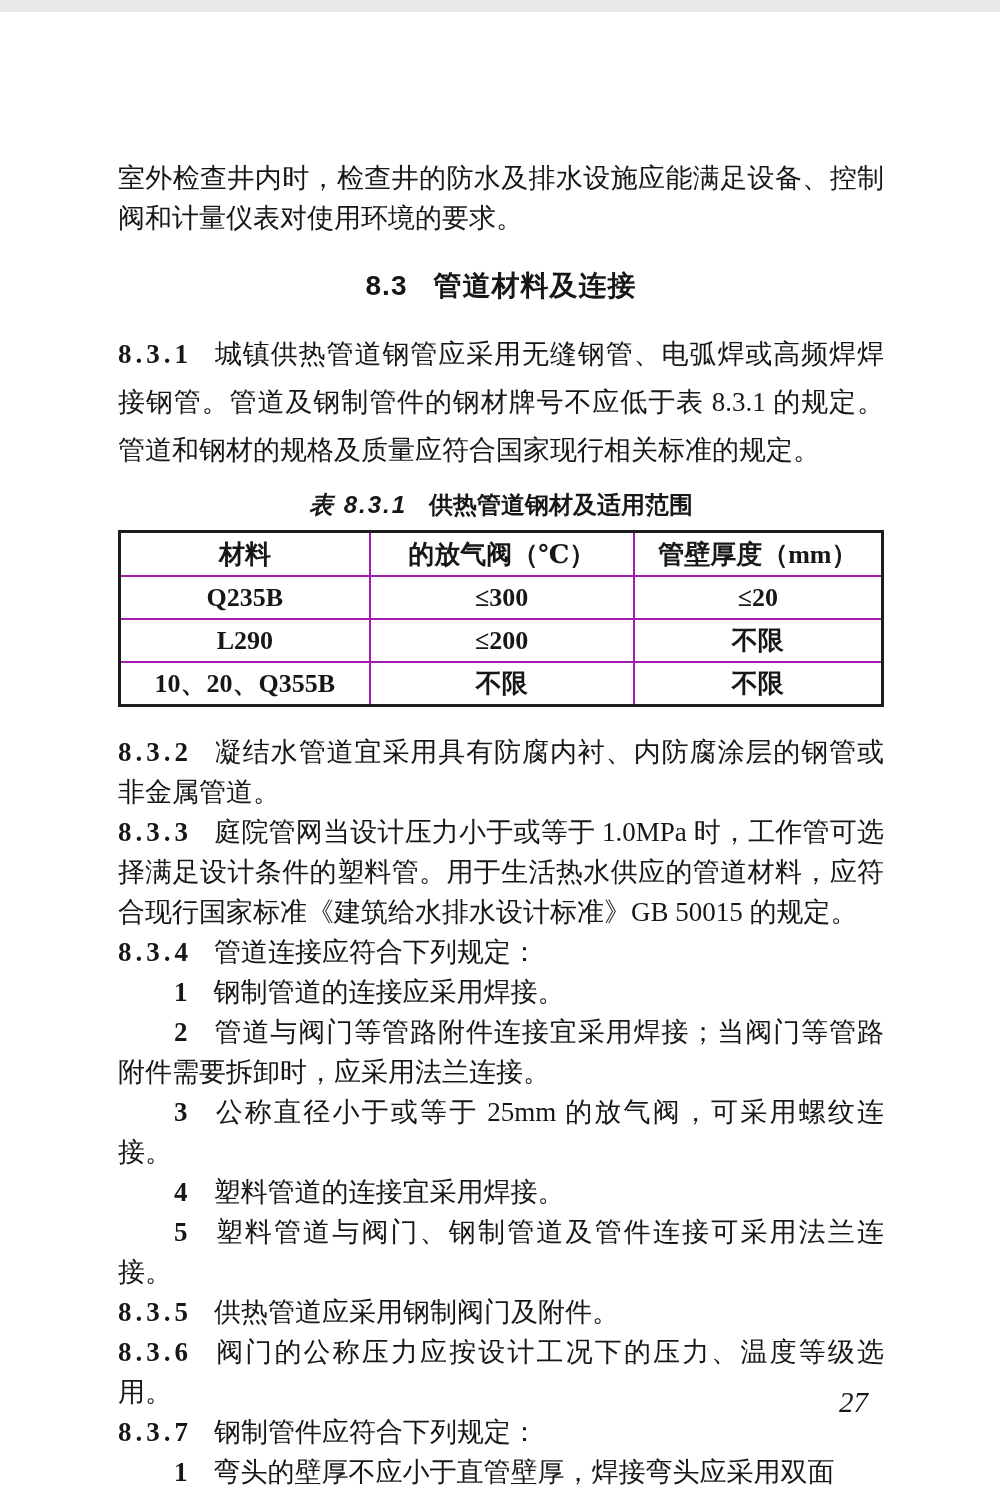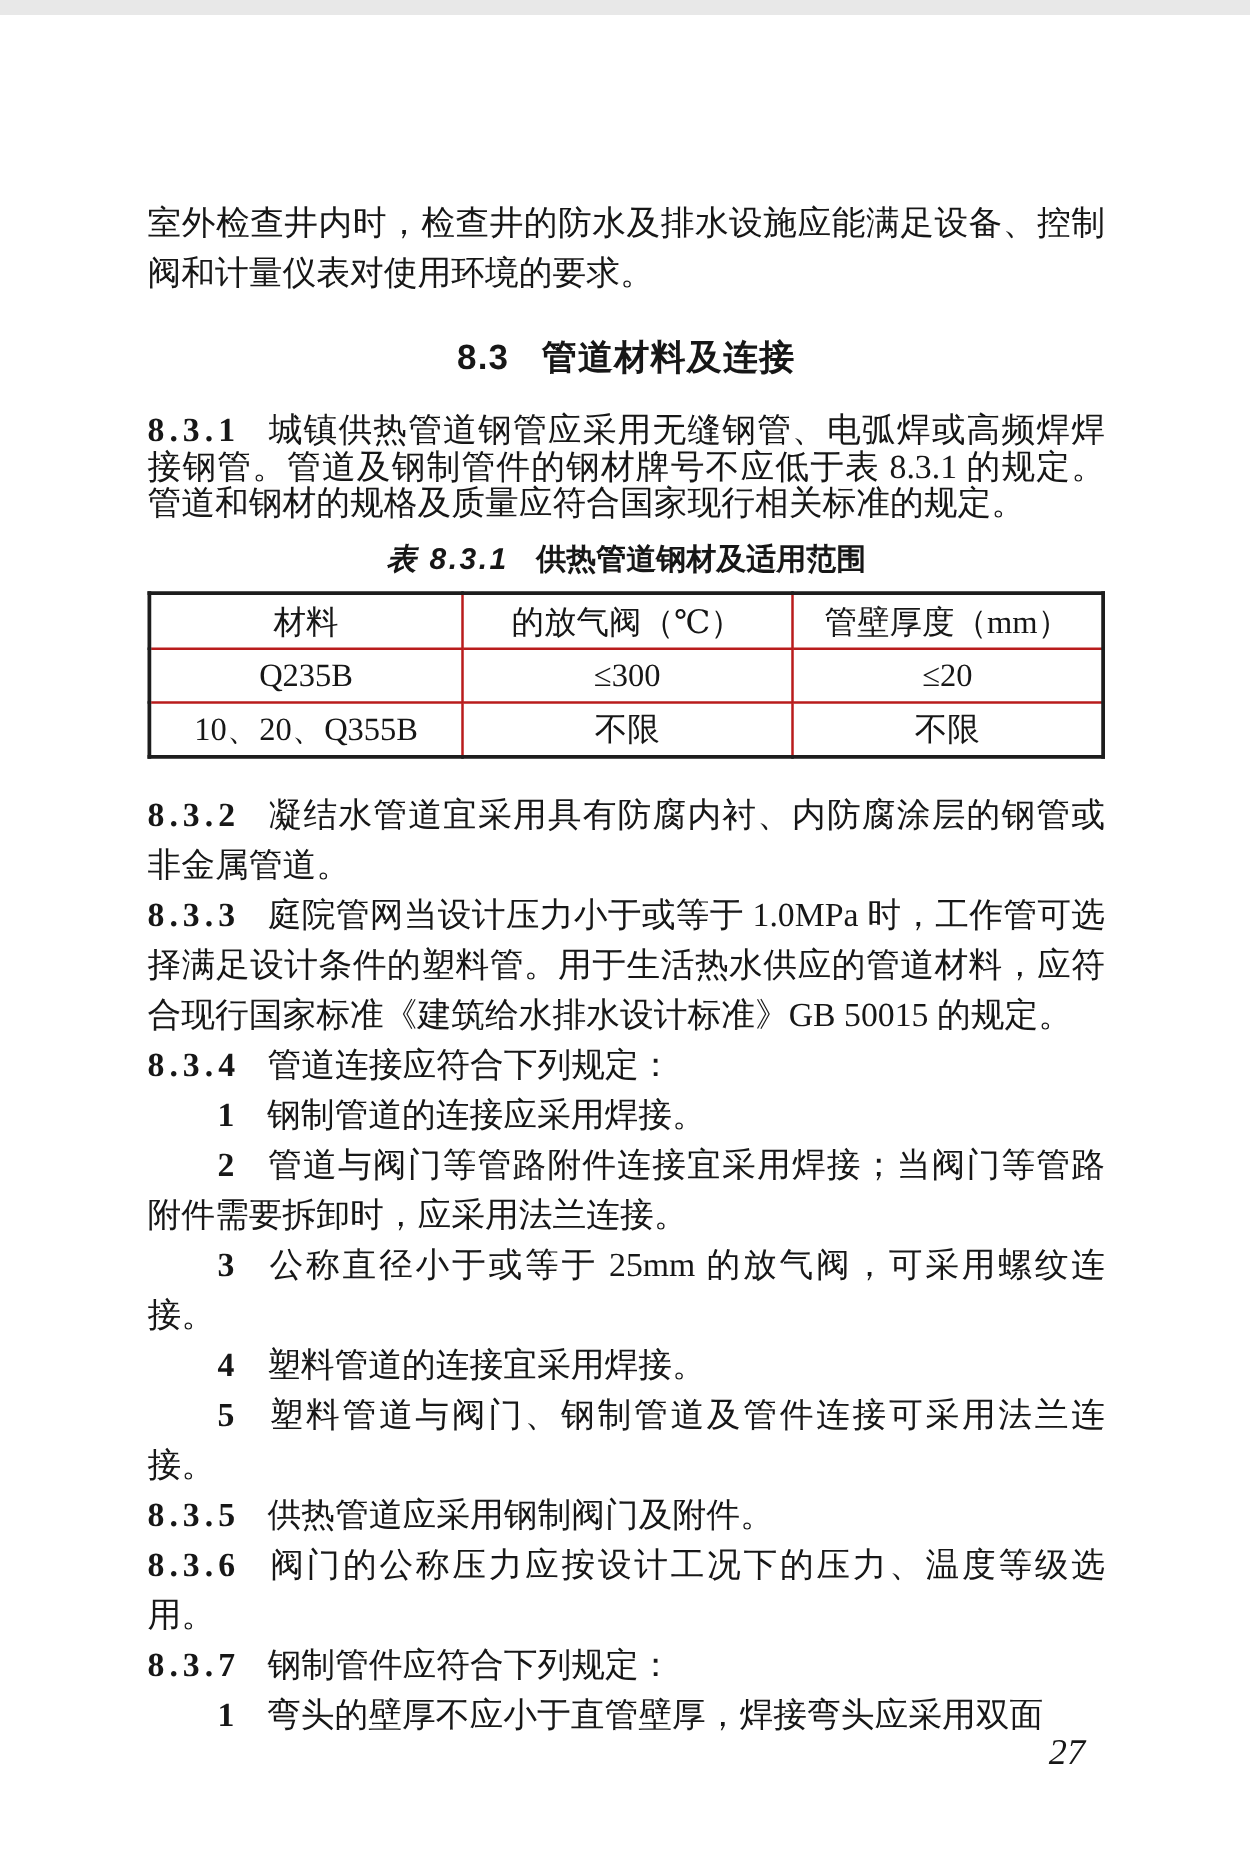--- a/index.html
+++ b/index.html
@@ -41,21 +41,21 @@
     line-height: 44px;
     text-align: center;
     letter-spacing: 1px;
   }
   .heading-gap {
     display: inline-block;
     width: 26px;
   }
   p.clause-831 {
     margin-top: 22px;
-    line-height: 29px;
+    line-height: 48px;
   }
   .num {
     font-weight: bold;
     letter-spacing: 4px;
     margin-right: 22px;
   }
   .inum {
     font-weight: bold;
     margin-right: 26px;
   }
@@ -72,24 +72,24 @@
     letter-spacing: 2px;
     font-style: italic;
   }
   table.spec {
     margin-top: 8px;
     width: 100%;
     border-collapse: collapse;
     border: 3px solid #1d1d1d;
   }
   table.spec th, table.spec td {
-    border: 2px solid #b91c1c;
+    border: 2px solid #a21caf;
     text-align: center;
     vertical-align: middle;
-    font-weight: normal;
+    font-weight: bold;
     font-size: 26px;
     padding: 0;
   }
   table.spec th { height: 42px; }
   table.spec td { height: 41px; }
   .col1 { width: 32.8%; }
   .col2 { width: 34.6%; }
   .col3 { width: 32.6%; }
   p.mt24 { margin-top: 25px; }
   p.item { text-indent: 56px; }
@@ -124,20 +124,25 @@
           <th class="col3">管壁厚度（mm）</th>
         </tr>
       </thead>
       <tbody>
         <tr>
           <td>Q235B</td>
           <td>≤300</td>
           <td>≤20</td>
         </tr>
         <tr>
+          <td>L290</td>
+          <td>≤200</td>
+          <td>不限</td>
+        </tr>
+        <tr>
           <td>10、20、Q355B</td>
           <td>不限</td>
           <td>不限</td>
         </tr>
       </tbody>
     </table>
 
     <p class="para mt24"><span class="num">8.3.2</span><span>凝结水管道宜采用具有防腐内衬、内防腐涂层的钢管或非金属管道。</span></p>
 
     <p class="para"><span class="num">8.3.3</span><span>庭院管网当设计压力小于或等于 1.0MPa 时，工作管可选择满足设计条件的塑料管。用于生活热水供应的管道材料，应符合现行国家标准《建筑给水排水设计标准》GB 50015 的规定。</span></p>

